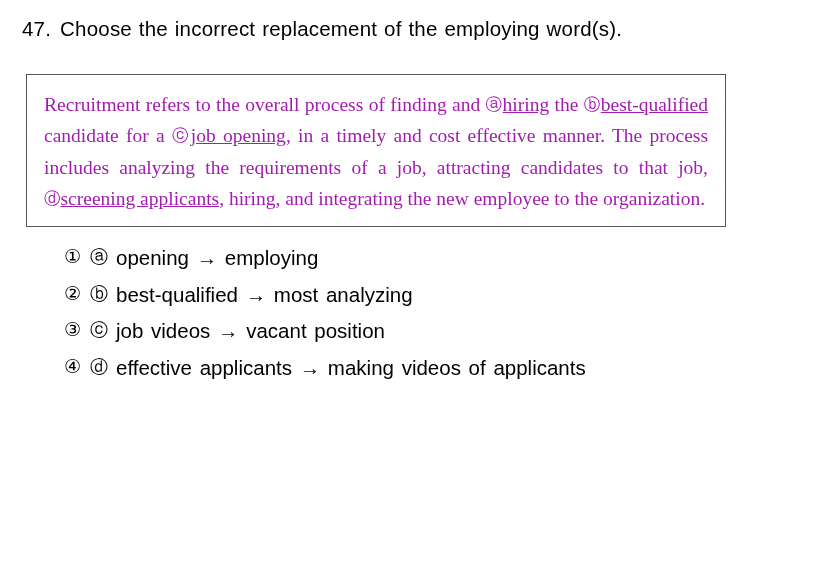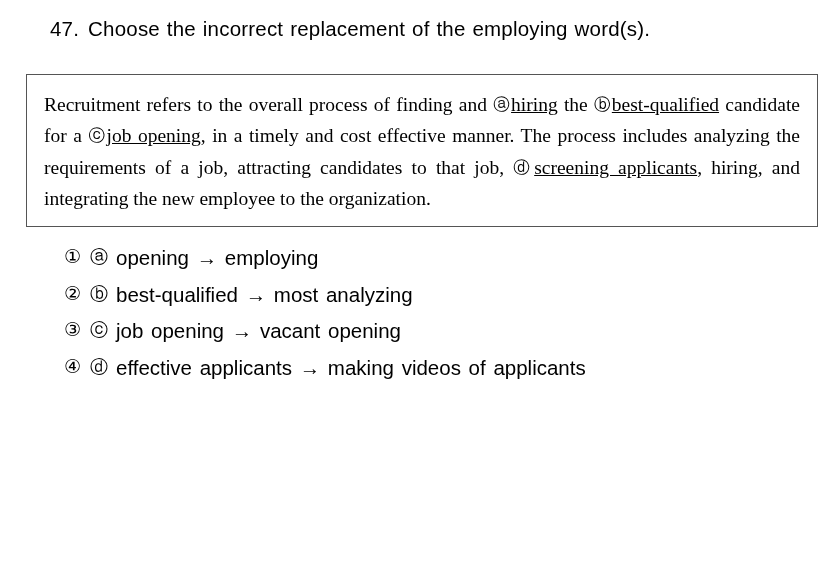--- a/index.html
+++ b/index.html
@@ -22,45 +22,44 @@
     padding: 14px 22px 0 22px;
   }
 
   
   .stem {
     display: flex;
     align-items: flex-start;
     font-size: 20.5px;
     line-height: 1.45;
     letter-spacing: 0.2px;
-    margin-left: 28px;
   }
   .stem-number {
     flex: 0 0 auto;
     padding-right: 9px;
   }
   .stem-text {
     flex: 1 1 auto;
     text-align: justify;
     text-align-last: left;
     max-width: 680px;
     word-spacing: 1px;
   }
 
   
   .passage-box {
     margin: 30px 0 0 4px;
-    width: 792px;
+    width: 700px;
     border: 1px solid #555555;
     box-sizing: border-box;
     padding: 14px 17px 11px 17px;
     font-family: "Liberation Serif", serif;
     font-size: 19.5px;
     line-height: 1.62;
-    color: #000000;
+    color: #a21caf;
     text-align: justify;
     text-align-last: left;
   }
   .passage-box p {
     margin: 0;
   }
   .u {
     text-decoration: underline;
   }
   .circ {
@@ -121,21 +120,21 @@
       <span class="choice-body">opening → employing</span>
     </div>
     <div class="choice">
       <span class="choice-num">②</span>
       <span class="choice-letter">ⓑ</span>
       <span class="choice-body">best-qualified → most analyzing</span>
     </div>
     <div class="choice">
       <span class="choice-num">③</span>
       <span class="choice-letter">ⓒ</span>
-      <span class="choice-body">job opening → vacant opening</span>
+      <span class="choice-body">job videos → vacant position</span>
     </div>
     <div class="choice">
       <span class="choice-num">④</span>
       <span class="choice-letter">ⓓ</span>
       <span class="choice-body">effective applicants → making videos of applicants</span>
     </div>
   </div>
 
 </div>
 

